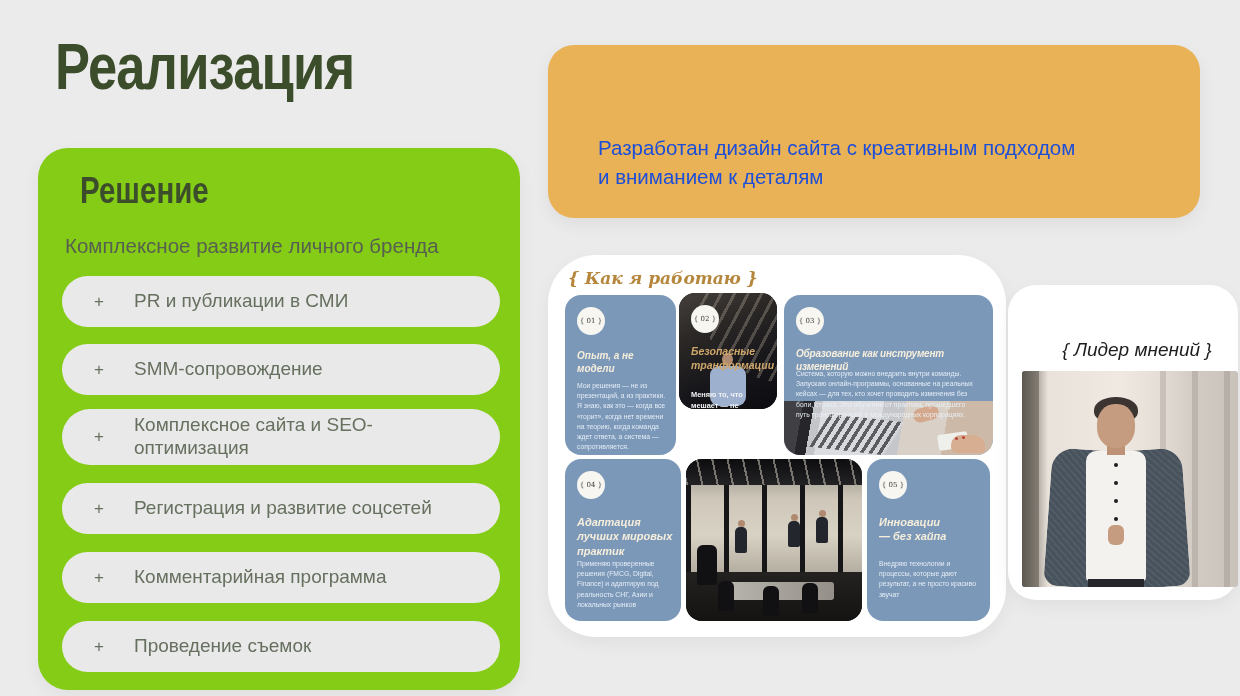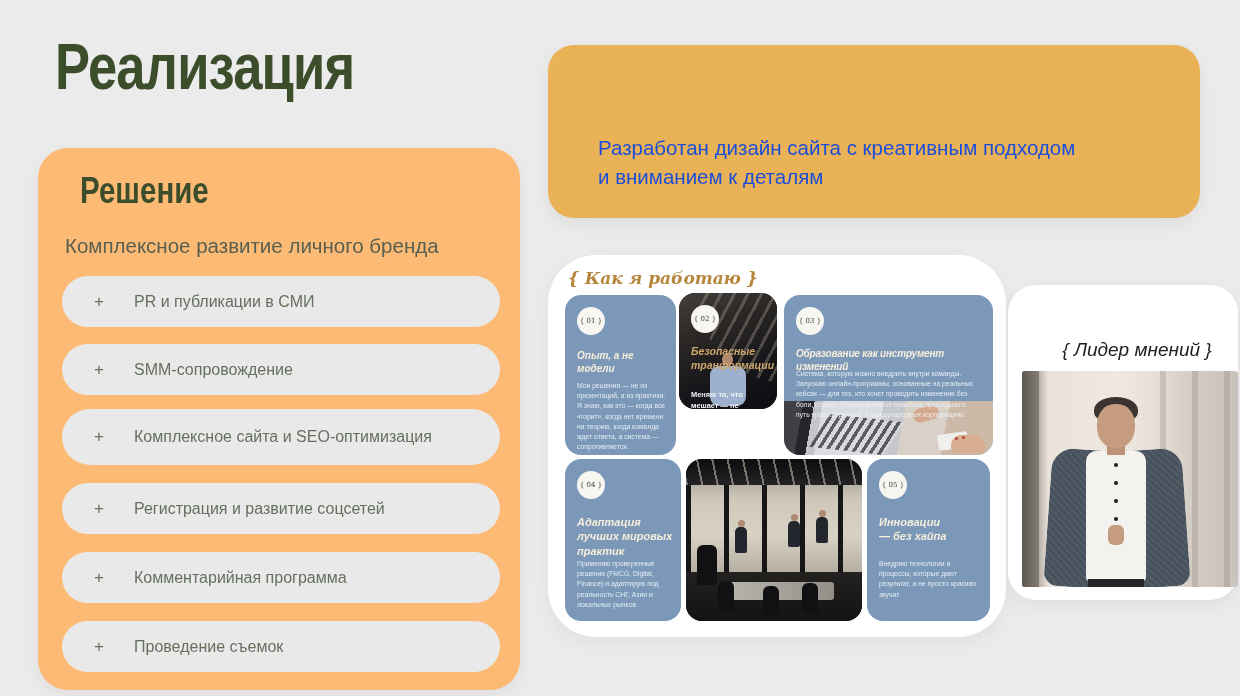--- a/index.html
+++ b/index.html
@@ -7,27 +7,27 @@
   body { font-family:"Liberation Sans", sans-serif; background:#ebebeb; overflow:hidden; }
   .slide { position:relative; width:1240px; height:696px; background:#ebebeb; }
 
   
   .cond { display:inline-block; transform:scaleX(.82); transform-origin:0 50%; white-space:nowrap; font-weight:700; }
 
   .slide-title { position:absolute; left:55px; top:30px; font-size:64px; color:#3c4d2b; letter-spacing:-1px; }
 
   
   .solution-card { position:absolute; left:38px; top:148px; width:482px; height:542px;
-                   background:#fdba74; border-radius:30px; box-shadow:0 6px 18px rgba(0,0,0,.05); }
+                   background:#84cc16; border-radius:30px; box-shadow:0 6px 18px rgba(0,0,0,.05); }
   .solution-heading { position:absolute; left:42px; top:22px; font-size:36px; color:#3c4d2b; }
   .solution-subtitle { position:absolute; left:27px; top:86px; width:445px; font-size:20.5px; color:#575f51; }
   .pill { position:absolute; left:24px; width:438px; background:#e9e9e9; border-radius:28px;
           display:flex; align-items:center; padding-left:32px; }
   .pill .plus { font-size:17px; color:#66705f; width:14px; flex:0 0 auto; }
-  .pill .label { margin-left:26px; font-size:16px; color:#66705f; line-height:1.2; max-width:300px; }
+  .pill .label { margin-left:26px; font-size:19px; color:#66705f; line-height:1.2; max-width:300px; }
   .pill1 { top:128px; height:51px; } .pill2 { top:196px; height:51px; }
   .pill3 { top:261px; height:56px; } .pill4 { top:335px; height:51px; }
   .pill5 { top:404px; height:51px; } .pill6 { top:473px; height:51px; }
 
   
   .banner { position:absolute; left:548px; top:45px; width:652px; height:173px;
             background:#e9b257; border-radius:26px; box-shadow:0 6px 18px rgba(0,0,0,.06); }
   .banner-heading { position:absolute; left:40px; top:24px; font-size:35px; color:#3b4a27; }
   .banner-body { position:absolute; left:50px; top:88px; width:570px; font-size:20.5px;
                  color:#1d4ed8; line-height:1.42; white-space:pre-line; }

